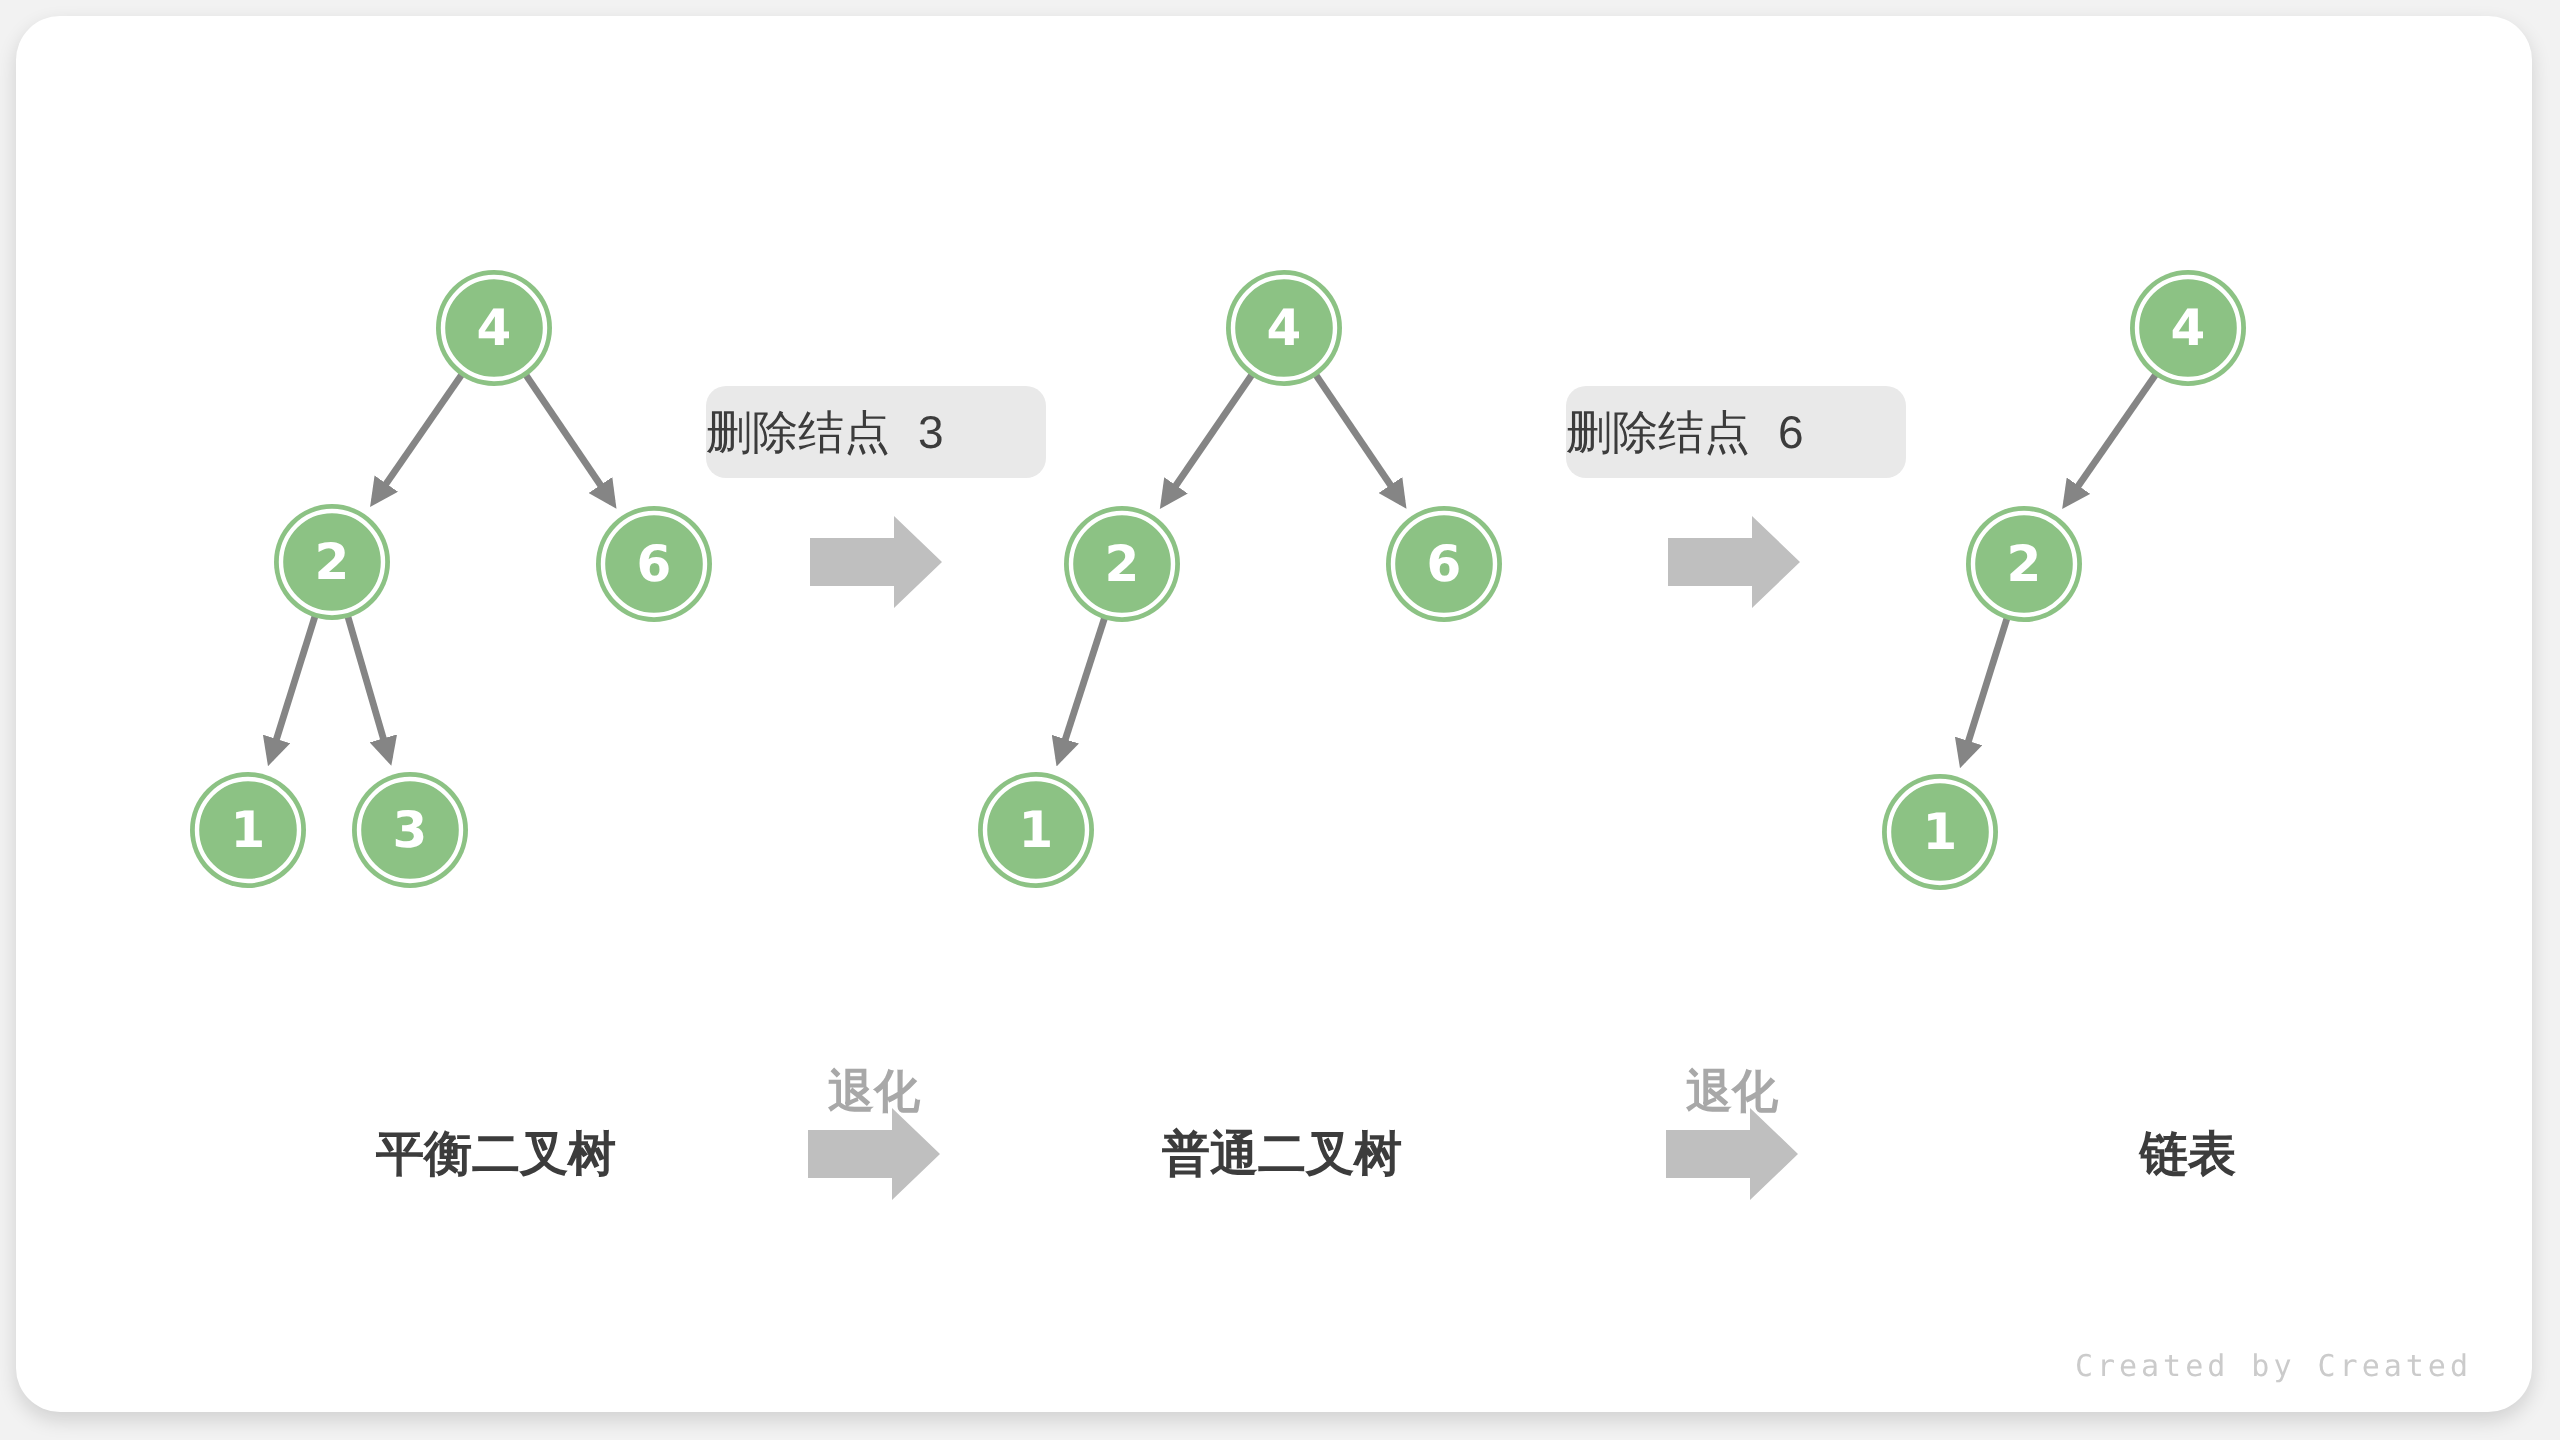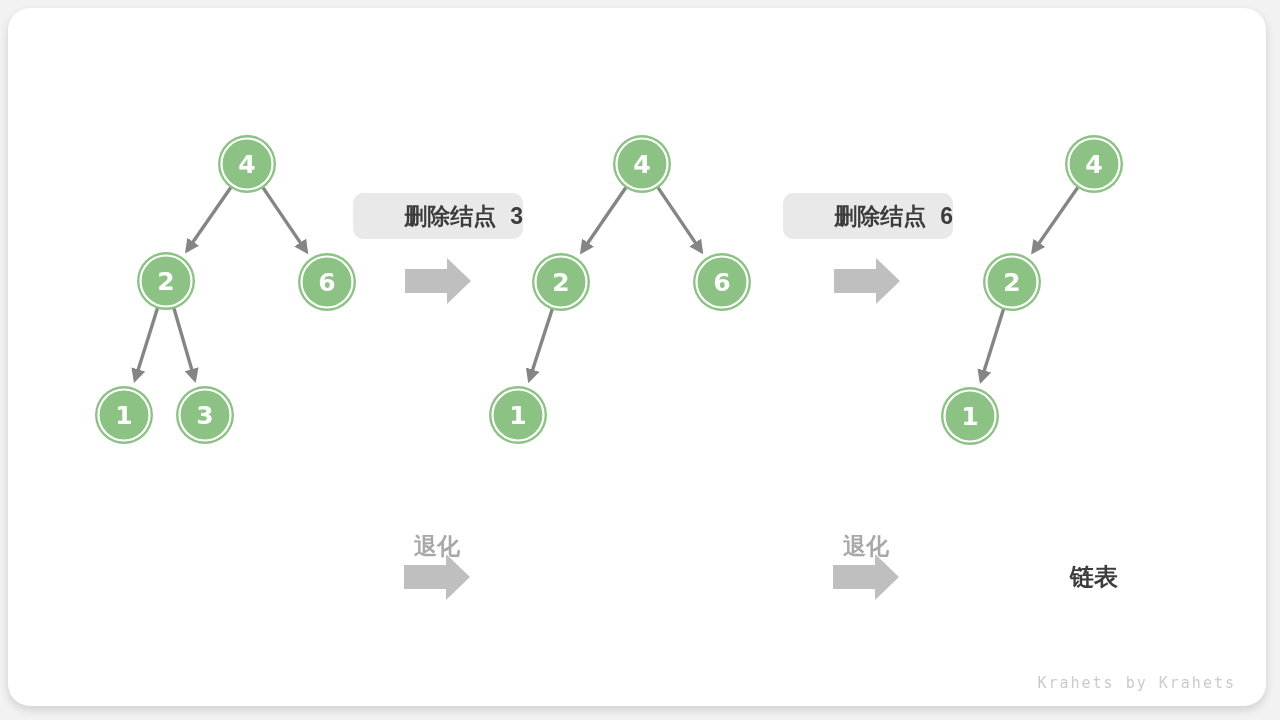--- a/index.html
+++ b/index.html
@@ -29,25 +29,25 @@
     height: 720px;
   }
   .badge {
     position: absolute;
     width: 170px;
     height: 46px;
     background: #e9e9e9;
     border-radius: 10px;
     display: flex;
     align-items: center;
-    justify-content: flex-end;
+    justify-content: flex-start;
     gap: 14px;
     color: #3c3c3c;
     font-size: 23px;
-    font-weight: bold;
+    font-weight: normal;
   }
   .badge-1 { left: 353px; top: 193px; }
   .badge-2 { left: 783px; top: 193px; }
   .block-arrow {
     position: absolute;
     width: 66px;
     height: 46px;
   }
   .block-arrow.top-1 { left: 405px; top: 258px; }
   .block-arrow.top-2 { left: 834px; top: 258px; }
@@ -192,16 +192,18 @@
   <svg class="block-arrow bottom-1" viewBox="0 0 66 46">
       <polygon points="0,11 42,11 42,0 66,23 42,46 42,35 0,35" fill="#bfbfbf"></polygon>
     </svg>
   <svg class="block-arrow bottom-2" viewBox="0 0 66 46">
       <polygon points="0,11 42,11 42,0 66,23 42,46 42,35 0,35" fill="#bfbfbf"></polygon>
     </svg>
 
   <div class="degen-label degen-1">退化</div>
   <div class="degen-label degen-2">退化</div>
 
+  <div class="tree-name tree-name-1">平衡二叉树</div>
+  <div class="tree-name tree-name-2">普通二叉树</div>
   <div class="tree-name tree-name-3">链表</div>
 
-  <div class="credit">Krahets by Krahets</div>
+  <div class="credit">Created by Created</div>
 </div>
 
 </body></html>

